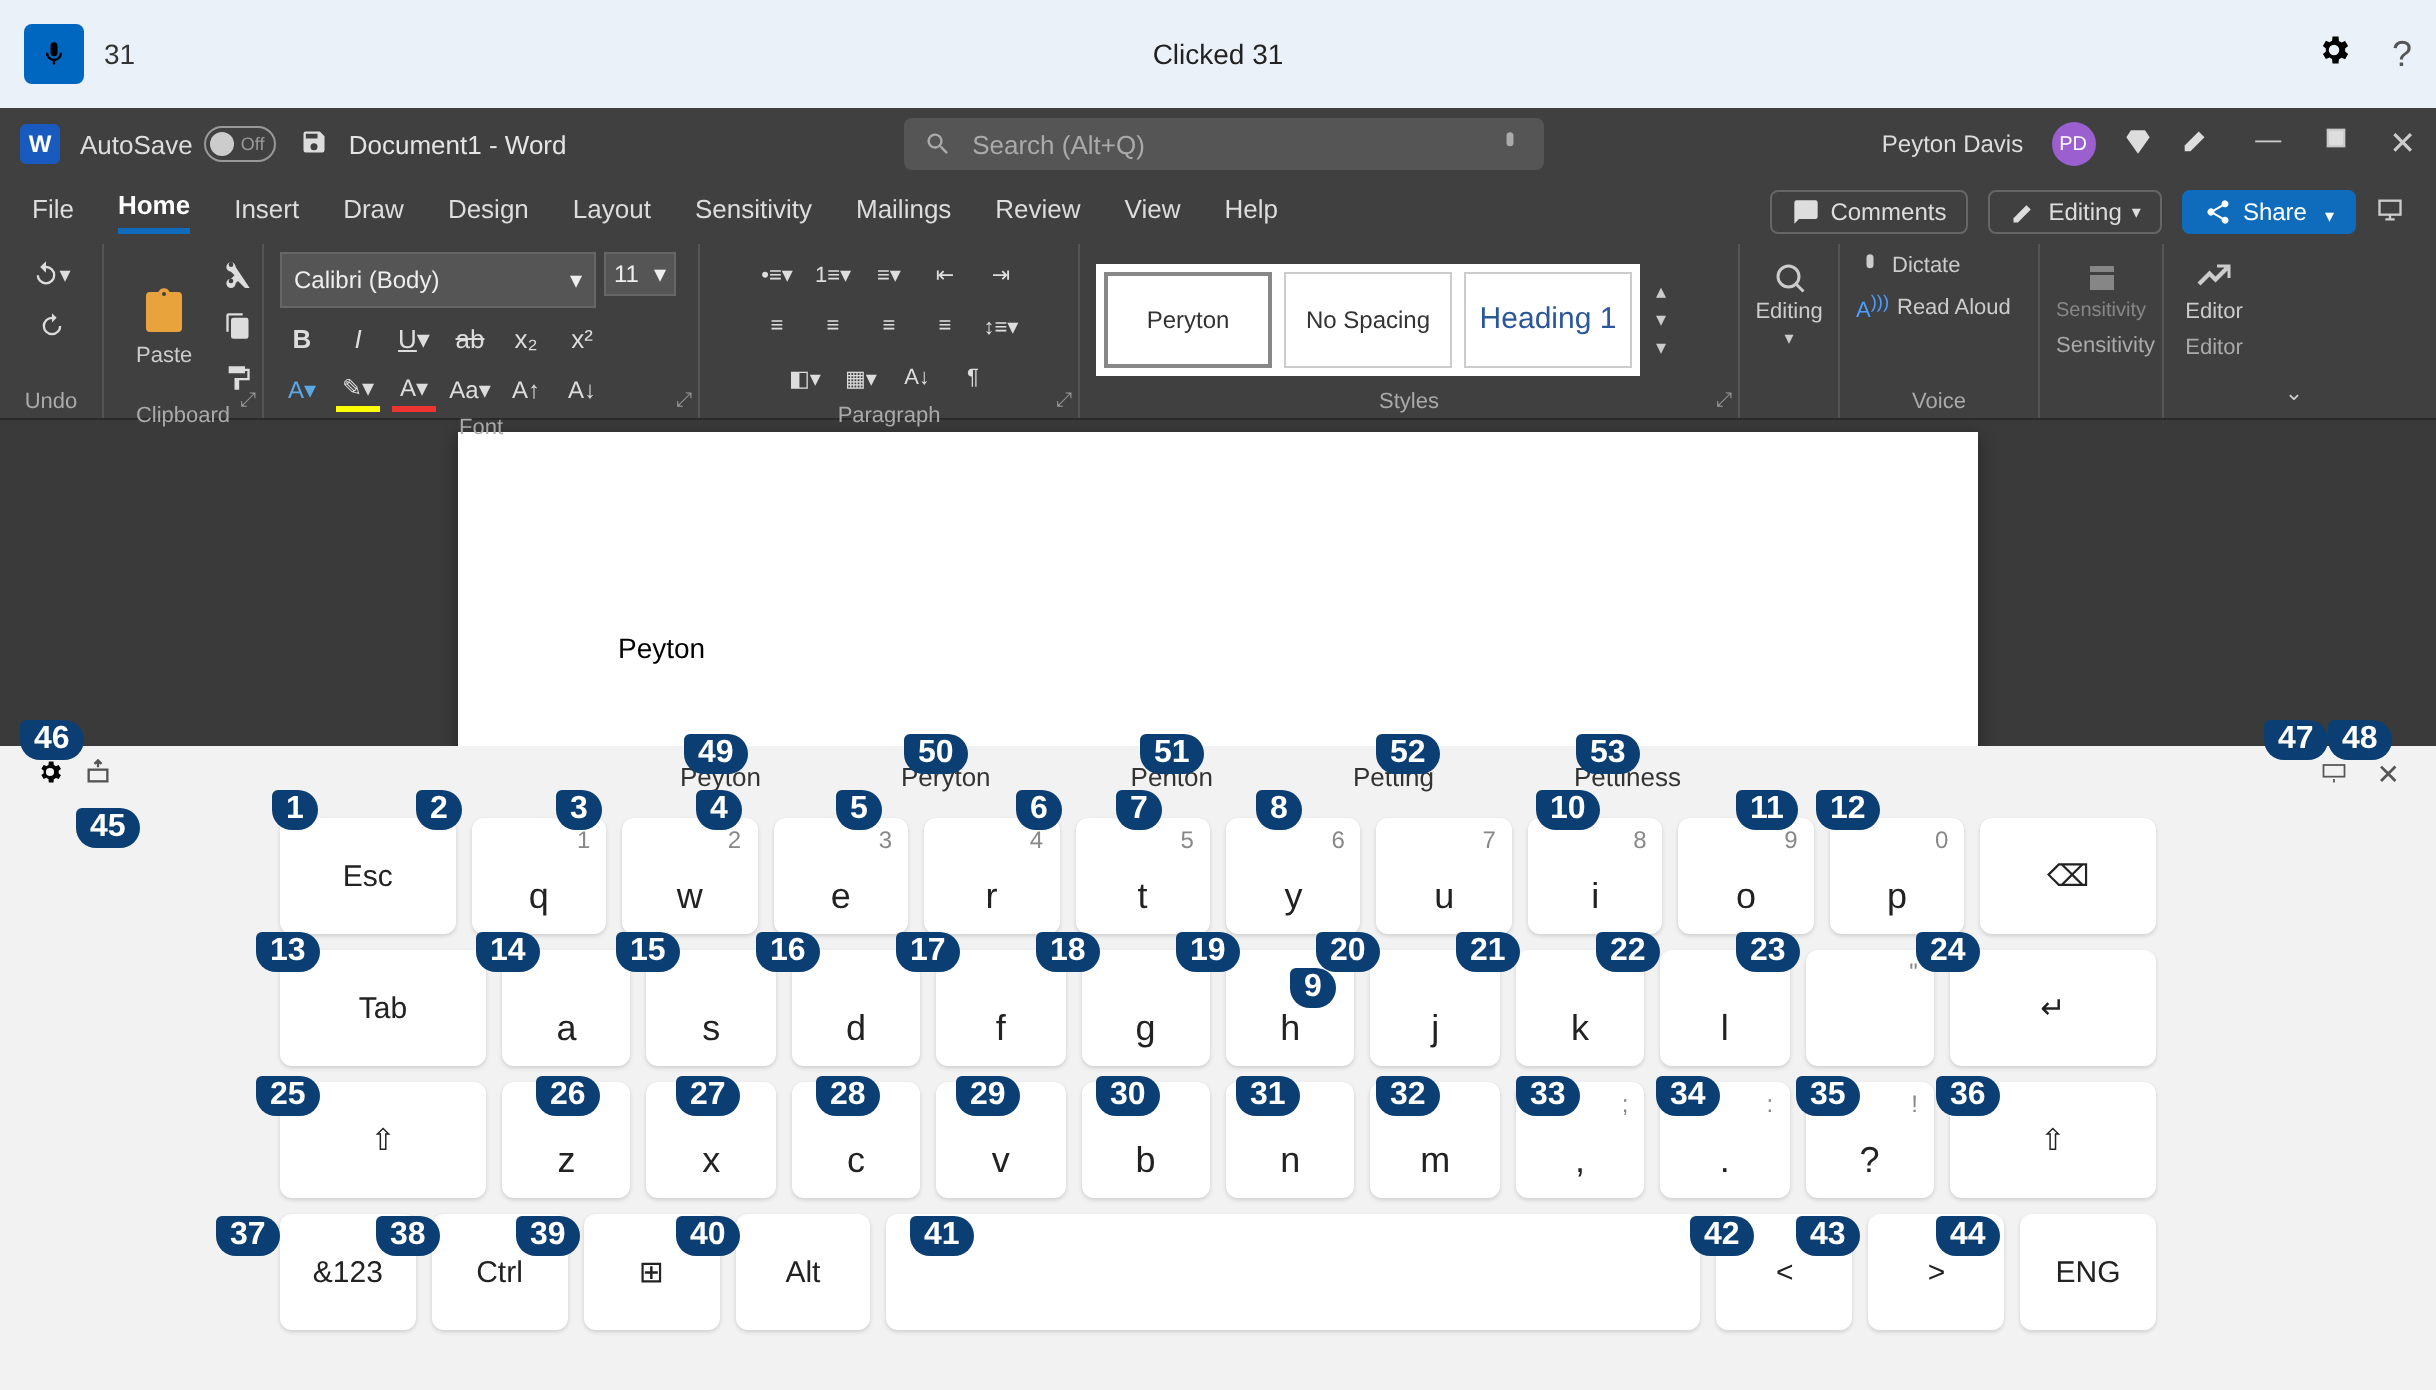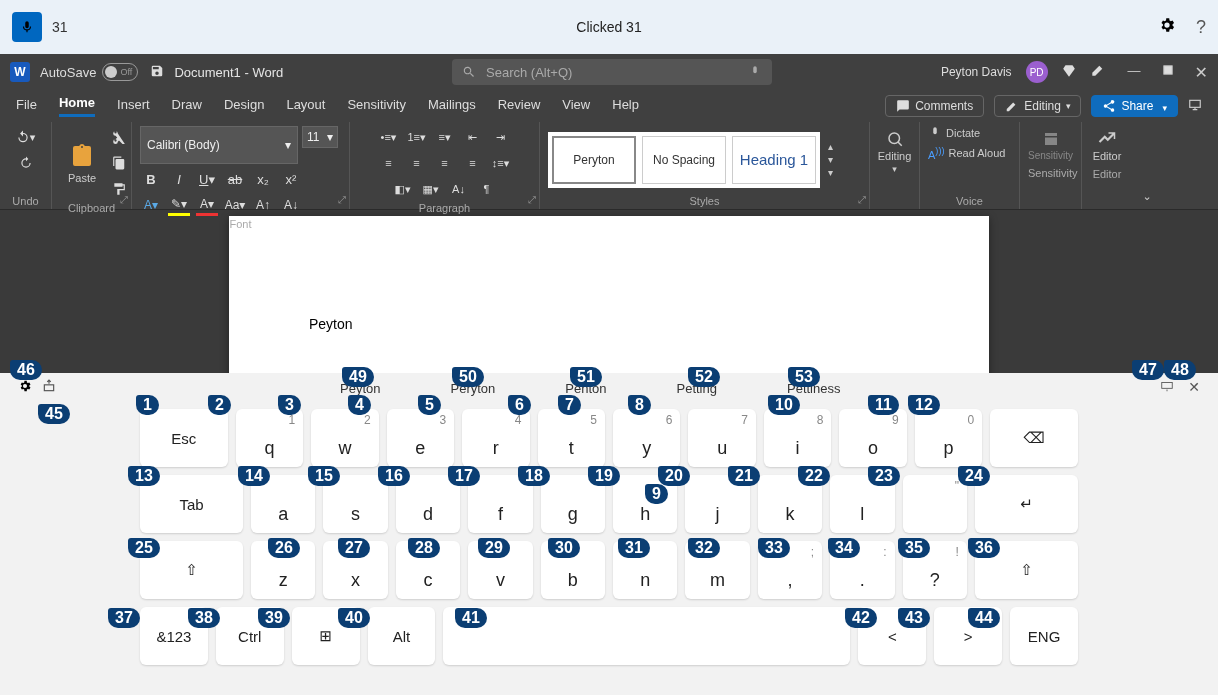--- a/index.html
+++ b/index.html
@@ -36,21 +36,21 @@
 .tabs-right { margin-left: auto; display: flex; gap: 10px; align-items: center; }
 .btn-pill { border: 1px solid #666; border-radius: 4px; padding: 3px 10px; display: flex; align-items: center; gap: 5px; font-size: 12px; }
 .btn-share { background: #0f6cbd; border-color: #0f6cbd; color: #ffffff; align-items: flex-end; }
 
 
 .ribbon { height: 88px; background: #404040; display: flex; border-bottom: 1px solid #2a2a2a; color: #ccc; font-size: 11px; }
 .ribbon-group { border-right: 1px solid #555; padding: 4px 8px 2px 8px; display: flex; flex-direction: column; position: relative; }
 .ribbon-group-label { text-align: center; font-size: 11px; color: #aaa; padding-top: 2px; }
 .ribbon-body { flex: 1; display: flex; align-items: center; gap: 4px; }
 .rbtn { width: 22px; height: 22px; display: flex; align-items: center; justify-content: center; color: #ddd; }
-.font-sel { background: #555; border: 1px solid #666; height: 38px; width: 158px; font-size: 12px; color: #eee; padding: 0 6px; display: flex; align-items: center; justify-content: space-between; }
+.font-sel { background: #555; border: 1px solid #666; height: 28px; width: 158px; font-size: 12px; color: #eee; padding: 0 6px; display: flex; align-items: center; justify-content: space-between; }
 .size-sel { background: #555; border: 1px solid #666; height: 22px; width: 36px; font-size: 12px; color: #eee; padding: 0 4px; display: flex; align-items: center; justify-content: space-between; }
 .styles-gallery { display: flex; gap: 6px; background: #fff; padding: 4px; }
 .style-item { width: 84px; height: 48px; border: 1px solid #ccc; background: #fff; color: #333; display: flex; align-items: center; justify-content: center; font-size: 12px; }
 .style-item.sel { border: 2px solid #888; }
 .style-heading { color: #2b579a; font-size: 15px; }
 .ribbon-big { display: flex; flex-direction: column; align-items: center; justify-content: center; gap: 2px; padding: 4px 8px; }
 .launcher { position: absolute; right: 3px; bottom: 3px; font-size: 10px; color: #999; }
 
 
 .doc-area { background: #3a3a3a; height: 250px; display: flex; justify-content: center; padding-top: 6px; overflow: hidden; }

